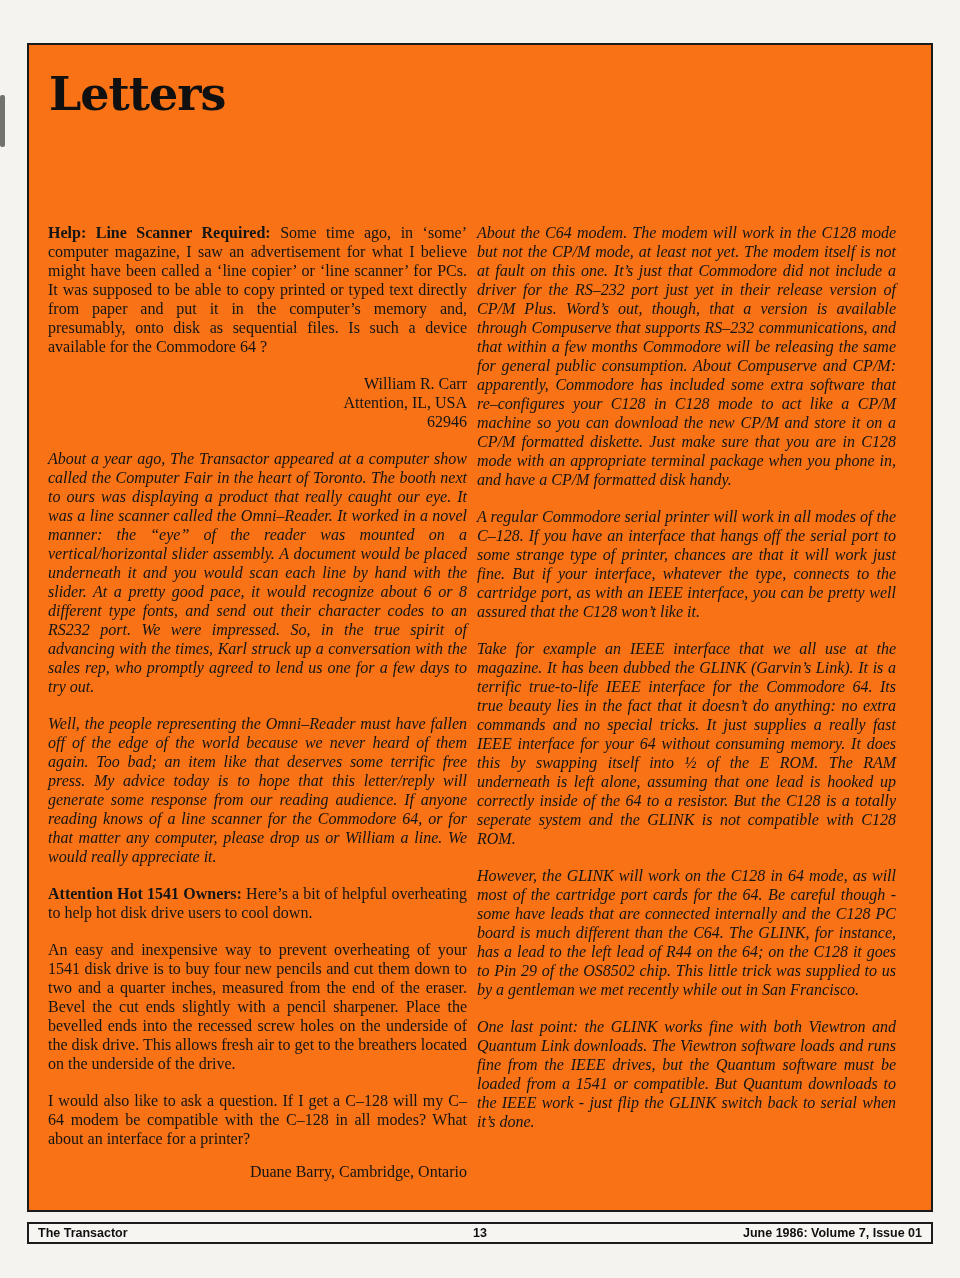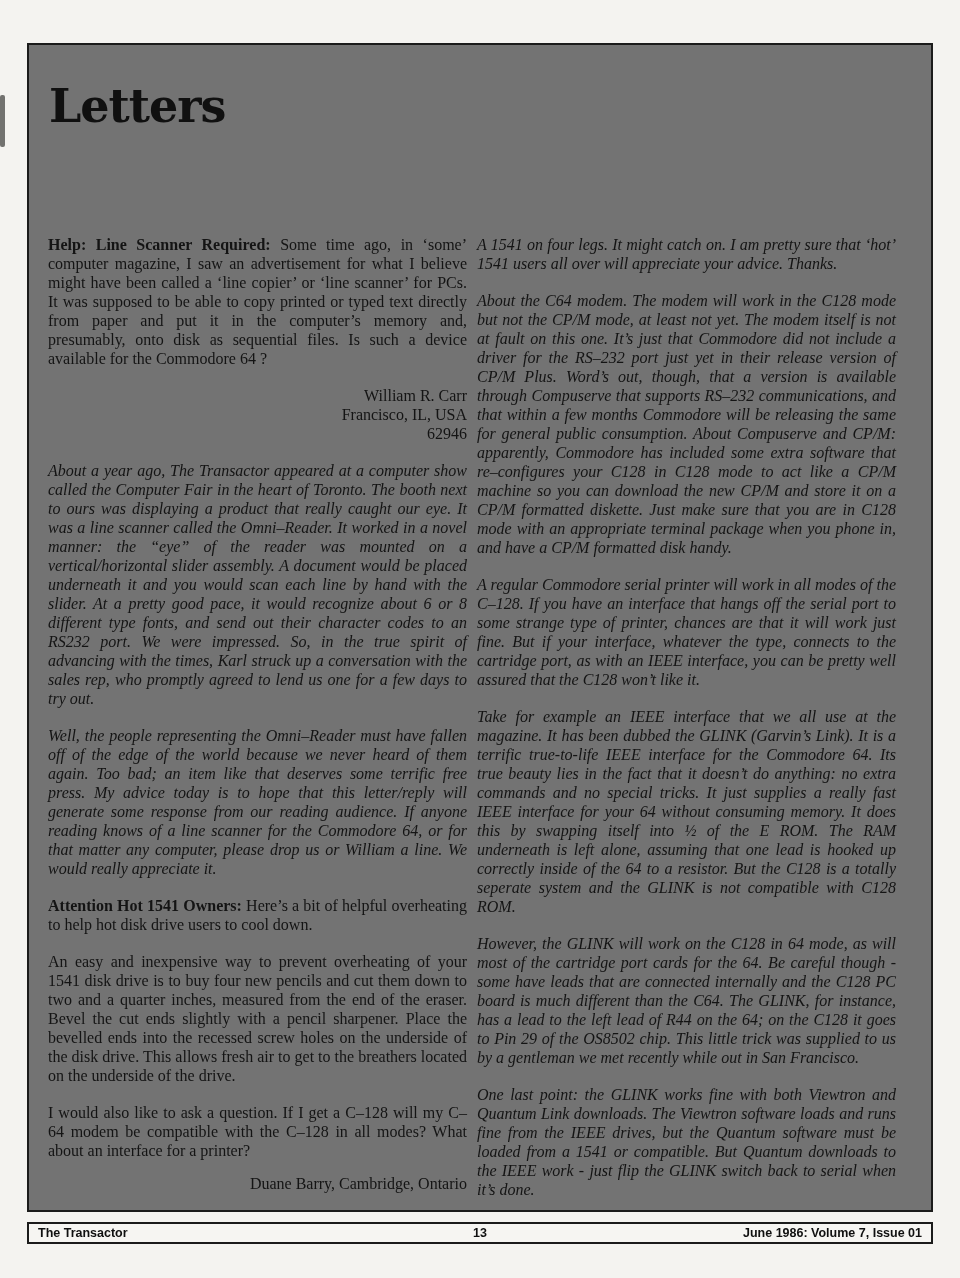--- a/index.html
+++ b/index.html
@@ -10,22 +10,22 @@
     font-family: "Liberation Serif", serif;
     color: #141414;
     overflow: hidden;
   }
   .content-box {
     position: absolute;
     left: 27px; top: 43px;
     width: 906px; height: 1169px;
     border: 2px solid #1b1b1b;
     box-sizing: border-box;
-    background: #737373;
-    padding: 12px 30px 0 19px;
+    background: #f97316;
+    padding: 0 30px 0 19px;
     overflow: hidden;
   }
   .page-title {
     margin: 24px 0 0 1px;
     font-family: "DejaVu Serif", serif;
     font-weight: bold;
     font-size: 46px;
     line-height: 50px;
     letter-spacing: -1px;
     color: #101010;
@@ -83,39 +83,38 @@
 <div class="content-box">
   <h1 class="page-title">Letters</h1>
 
   <div class="columns">
 
     <div class="col">
       <p><span class="lead-in">Help: Line Scanner Required:</span> <span>Some time ago, in ‘some’ computer magazine, I saw an advertisement for what I believe might have been called a ‘line copier’ or ‘line scanner’ for PCs. It was supposed to be able to copy printed or typed text directly from paper and put it in the computer’s memory and, presumably, onto disk as sequential files. Is such a device available for the Commodore 64 ?</span></p>
 
       <div class="address">
         <div>William R. Carr</div>
-        <div>Francisco, IL, USA</div>
+        <div>Attention, IL, USA</div>
         <div>62946</div>
       </div>
 
       <p class="reply">About a year ago, The Transactor appeared at a computer show called the Computer Fair in the heart of Toronto. The booth next to ours was displaying a product that really caught our eye. It was a line scanner called the Omni–Reader. It worked in a novel manner: the “eye” of the reader was mounted on a vertical/horizontal slider assembly. A document would be placed underneath it and you would scan each line by hand with the slider. At a pretty good pace, it would recognize about 6 or 8 different type fonts, and send out their character codes to an RS232 port. We were impressed. So, in the true spirit of advancing with the times, Karl struck up a conversation with the sales rep, who promptly agreed to lend us one for a few days to try out.</p>
 
       <p class="reply">Well, the people representing the Omni–Reader must have fallen off of the edge of the world because we never heard of them again. Too bad; an item like that deserves some terrific free press. My advice today is to hope that this letter/reply will generate some response from our reading audience. If anyone reading knows of a line scanner for the Commodore 64, or for that matter any computer, please drop us or William a line. We would really appreciate it.</p>
 
       <p class="letter2-start"><span class="lead-in">Attention Hot 1541 Owners:</span> <span>Here’s a bit of helpful overheating to help hot disk drive users to cool down.</span></p>
 
       <p>An easy and inexpensive way to prevent overheating of your 1541 disk drive is to buy four new pencils and cut them down to two and a quarter inches, measured from the end of the eraser. Bevel the cut ends slightly with a pencil sharpener. Place the bevelled ends into the recessed screw holes on the underside of the disk drive. This allows fresh air to get to the breathers located on the underside of the drive.</p>
 
       <p>I would also like to ask a question. If I get a C–128 will my C–64 modem be compatible with the C–128 in all modes? What about an interface for a printer?</p>
 
       <p class="signature">Duane Barry, Cambridge, Ontario</p>
     </div>
 
     <div class="col">
-      <p class="reply">A 1541 on four legs. It might catch on. I am pretty sure that ‘hot’ 1541 users all over will appreciate your advice. Thanks.</p>
       <p class="reply">About the C64 modem. The modem will work in the C128 mode but not the CP/M mode, at least not yet. The modem itself is not at fault on this one. It’s just that Commodore did not include a driver for the RS–232 port just yet in their release version of CP/M Plus. Word’s out, though, that a version is available through Compuserve that supports RS–232 communications, and that within a few months Commodore will be releasing the same for general public consumption. About Compuserve and CP/M: apparently, Commodore has included some extra software that re–configures your C128 in C128 mode to act like a CP/M machine so you can download the new CP/M and store it on a CP/M formatted diskette. Just make sure that you are in C128 mode with an appropriate terminal package when you phone in, and have a CP/M formatted disk handy.</p>
       <p class="reply">A regular Commodore serial printer will work in all modes of the C–128. If you have an interface that hangs off the serial port to some strange type of printer, chances are that it will work just fine. But if your interface, whatever the type, connects to the cartridge port, as with an IEEE interface, you can be pretty well assured that the C128 won’t like it.</p>
       <p class="reply">Take for example an IEEE interface that we all use at the magazine. It has been dubbed the GLINK (Garvin’s Link). It is a terrific true-to-life IEEE interface for the Commodore 64. Its true beauty lies in the fact that it doesn’t do anything: no extra commands and no special tricks. It just supplies a really fast IEEE interface for your 64 without consuming memory. It does this by swapping itself into ½ of the E ROM. The RAM underneath is left alone, assuming that one lead is hooked up correctly inside of the 64 to a resistor. But the C128 is a totally seperate system and the GLINK is not compatible with C128 ROM.</p>
       <p class="reply">However, the GLINK will work on the C128 in 64 mode, as will most of the cartridge port cards for the 64. Be careful though - some have leads that are connected internally and the C128 PC board is much different than the C64. The GLINK, for instance, has a lead to the left lead of R44 on the 64; on the C128 it goes to Pin 29 of the OS8502 chip. This little trick was supplied to us by a gentleman we met recently while out in San Francisco.</p>
       <p class="reply">One last point: the GLINK works fine with both Viewtron and Quantum Link downloads. The Viewtron software loads and runs fine from the IEEE drives, but the Quantum software must be loaded from a 1541 or compatible. But Quantum downloads to the IEEE work - just flip the GLINK switch back to serial when it’s done.</p>
     </div>
 
   </div>
 </div>
 

